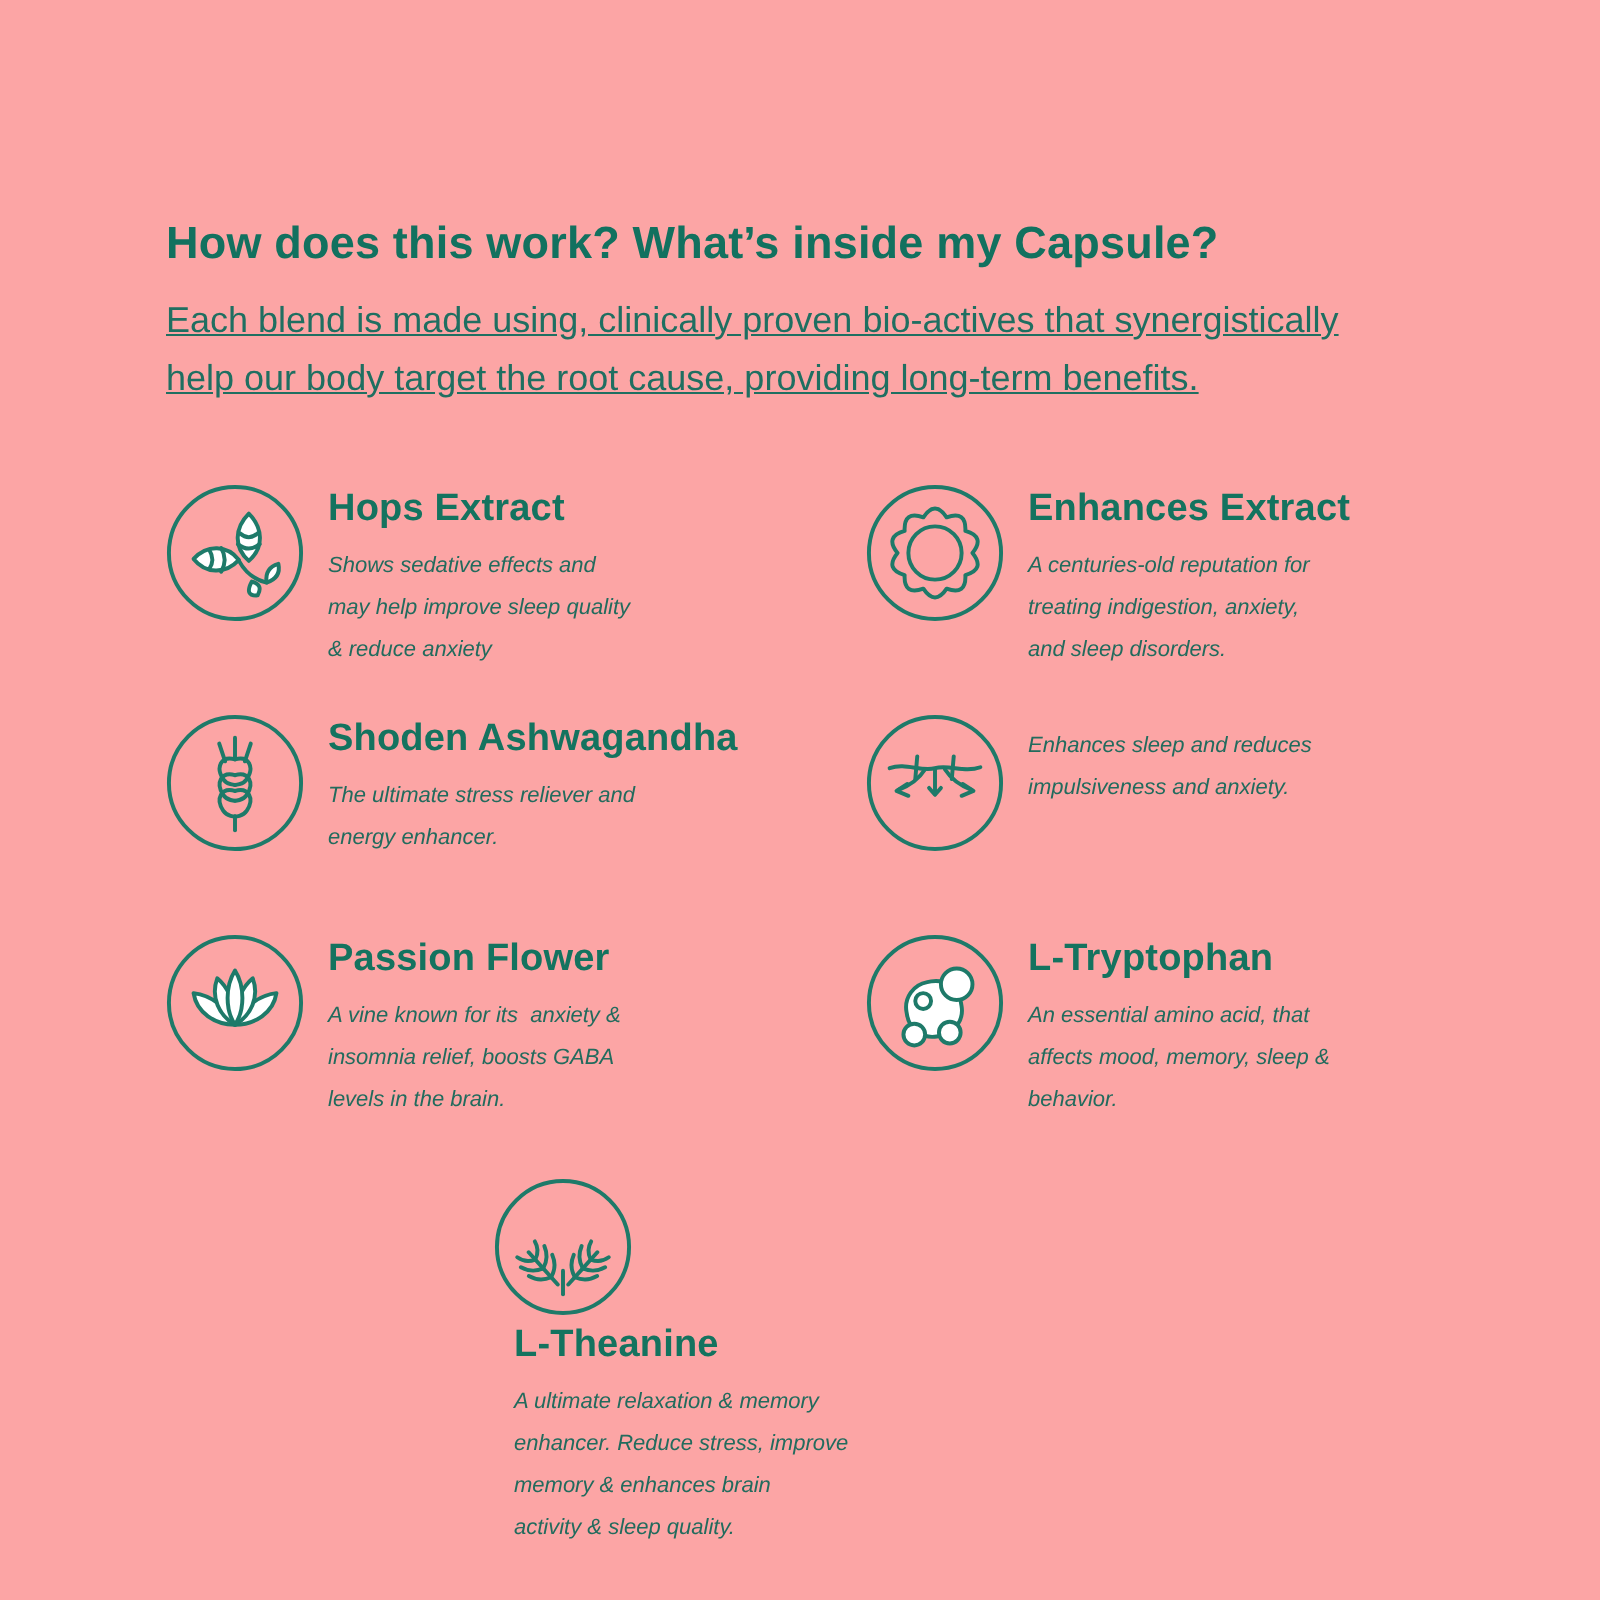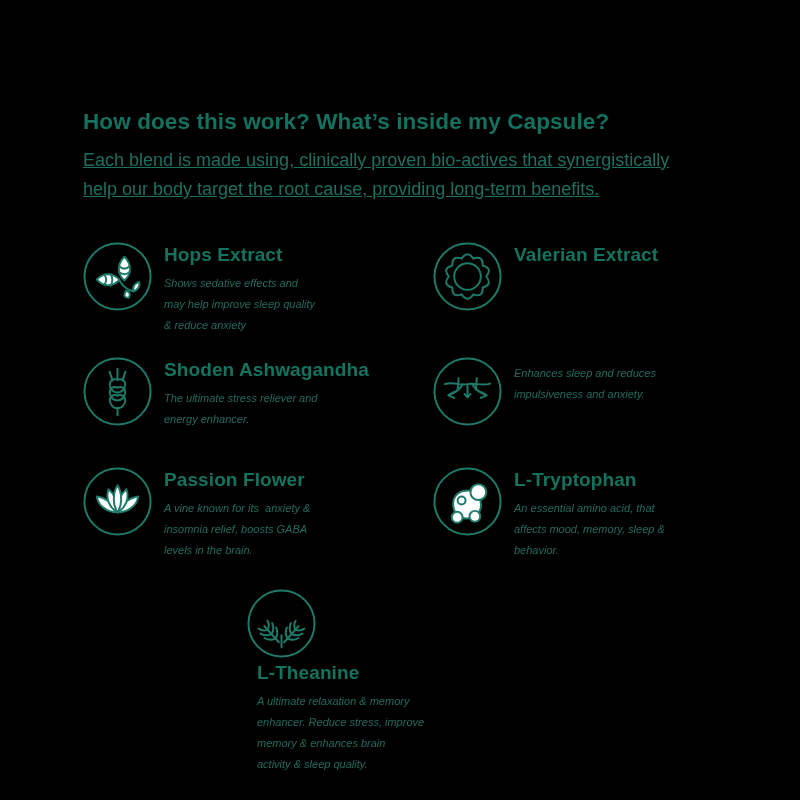--- a/index.html
+++ b/index.html
@@ -1,17 +1,17 @@
 <!DOCTYPE html>
 <html><head>
 <meta charset="utf-8">
 <style>
   html,body{margin:0;padding:0;background:#ffffff;}
   .canvas{
-    position:relative;width:800px;height:800px;background:#000000;overflow:hidden;
+    position:relative;width:800px;height:800px;background:#fca5a5;overflow:hidden;
     font-family:"Liberation Sans", sans-serif;
   }
   .page-title{
     position:absolute;left:83px;top:109px;margin:0;
     font-size:22.5px;font-weight:700;color:#12715F;letter-spacing:.1px;
   }
   .page-subtitle{
     position:absolute;left:83px;top:146px;margin:0;max-width:665px;
     font-size:18px;line-height:29px;color:#1F6F61;white-space:pre-wrap;text-decoration:underline;
   }
@@ -73,21 +73,24 @@
 
   <div class="ingredient pos-chamomile">
     <div class="icon-circle">
       <svg viewBox="0 0 72 72">
         <circle class="icon-stroke" cx="36" cy="36" r="33.5"></circle>
         <path class="icon-stroke" d="M55,36 Q61.7,44.3 51.4,47.2 Q51.9,57.8 41.9,54.1 Q36,63 30.1,54.1 Q20.1,57.8 20.6,47.2 Q10.3,44.3 17,36 Q10.3,27.7 20.6,24.8 Q20.1,14.2 30.1,17.9 Q36,9 41.9,17.9 Q51.9,14.2 51.4,24.8 Q61.7,27.7 55,36 Z"></path>
         <circle class="icon-stroke" cx="36" cy="36" r="13.5"></circle>
       </svg>
     </div>
     <div class="ing-text">
-      <h3 class="ing-name">Valerian Extract</h3>
+      <h3 class="ing-name">Enhances Extract</h3>
+      <p class="ing-desc">A centuries-old reputation for
+treating indigestion, anxiety,
+and sleep disorders.</p>
     </div>
   </div>
 
   <div class="ingredient pos-ashwagandha">
     <div class="icon-circle">
       <svg viewBox="0 0 72 72">
         <circle class="icon-stroke" cx="36" cy="36" r="33.5"></circle>
         <path class="icon-stroke" d="M36,24 L36,13"></path>
         <path class="icon-stroke" d="M31,25 L28,16"></path>
         <path class="icon-stroke" d="M41,25 L44,16"></path>

